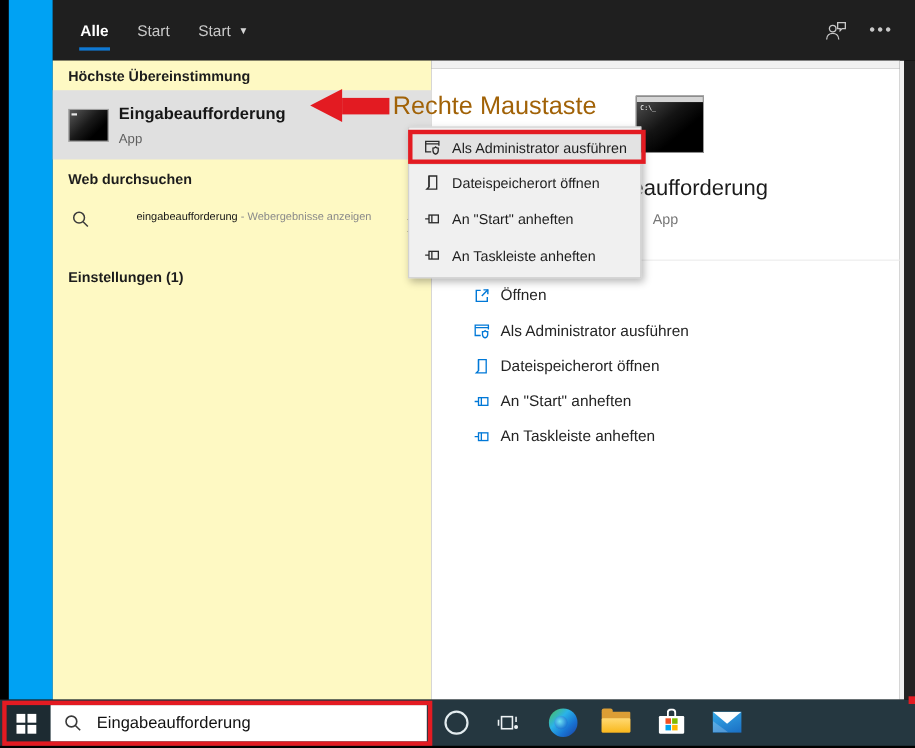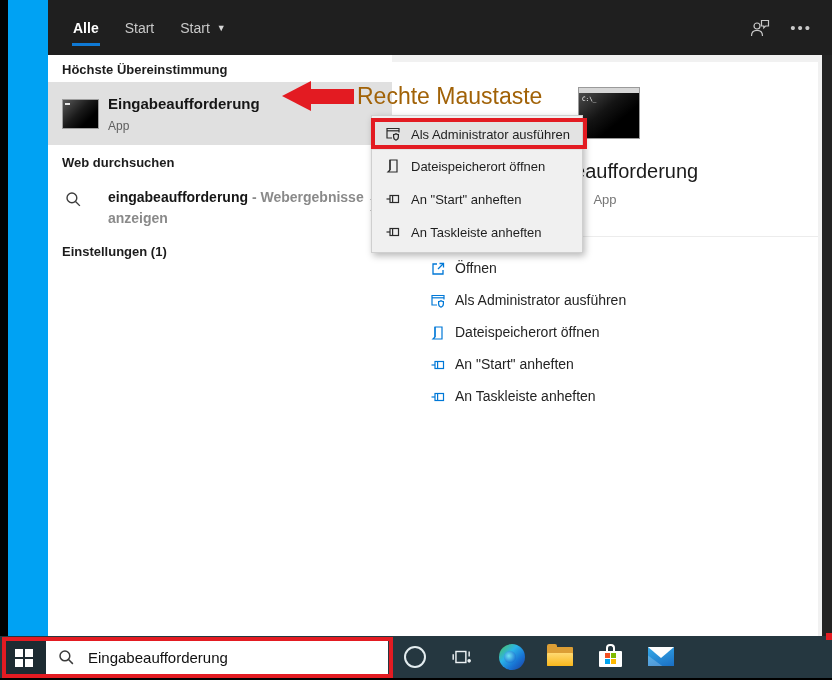--- a/index.html
+++ b/index.html
@@ -15,31 +15,31 @@
   .topbar { position:absolute; left:48px; top:0; width:784px; height:55px; background:#1f1f1f; display:flex; align-items:center; }
   .tabs { display:flex; margin-left:12px; height:100%; }
   .tab { position:relative; display:flex; align-items:center; padding:0 13px; height:100%; font-size:14px; color:#c9c9c9; cursor:default; }
   .tab.active { color:#fff; font-weight:700; }
   .tab.active::after { content:""; position:absolute; left:12px; right:12px; bottom:9px; height:3px; background:#0f79d4; }
   .tab .caret { margin-left:7px; font-size:9px; color:#d5d5d5; }
   .top-icons { margin-left:auto; display:flex; align-items:center; gap:20px; padding-right:20px; color:#c8c8c8; }
   .ellipsis { font-size:15px; letter-spacing:2px; color:#c8c8c8; }
 
   
-  .leftcol { position:absolute; left:48px; top:55px; width:344px; height:581px; background:#ffffff; }
+  .leftcol { position:absolute; left:48px; top:55px; width:344px; height:581px; background:#fef9c3; }
   .sec-h { position:absolute; left:14px; font-size:13px; font-weight:700; color:#1c1c1c; }
   .best-match { position:absolute; left:0; top:27px; width:344px; height:63px; background:#e0e0e0; }
   .cmd-sm { position:absolute; left:14px; top:17px; width:37px; height:30px; border:1px solid #9e9e9e;
             background:linear-gradient(135deg,#5a5a5a 0%,#1a1a1a 45%,#000 72%); }
   .cmd-sm::before { content:""; position:absolute; left:2px; top:3px; width:5px; height:2px; background:#e8e8e8; }
   .bm-title { position:absolute; left:60px; top:13px; font-size:15px; font-weight:700; color:#161616; }
   .bm-sub   { position:absolute; left:60px; top:37px; font-size:12px; color:#5f5f5f; }
   .webrow { position:absolute; left:0; top:127px; width:344px; height:52px; }
   .webrow .mag { position:absolute; left:17px; top:9px; color:#3c3c3c; }
-  .web-text { position:absolute; left:60px; top:5px; width:280px; font-size:14px; line-height:21px; color:#161616;font-weight:bold; }
+  .web-text { position:absolute; left:76px; top:5px; width:280px; font-size:10px; line-height:21px; color:#161616; }
   .web-suffix { color:#8a8a8a; }
   .webrow .chev { position:absolute; right:14px; top:16px; color:#444; }
 
   
   .gap7 { position:absolute; left:392px; top:55px; width:426px; height:7px; background:#f1f1f1; }
   .rightpanel { position:absolute; left:392px; top:62px; width:426px; height:574px; background:#fff; }
   .cmd-big { position:absolute; left:186px; top:25px; width:62px; height:52px; border:1px solid #9a9a9a; background:#000; }
   .cmd-big .titlebar { position:absolute; left:0; top:0; width:100%; height:5px; background:#d6d6d6; }
   .cmd-big .body { position:absolute; left:0; top:5px; width:100%; height:45px;
                    background:linear-gradient(140deg,#4c4c4c 0%,#141414 40%,#000 65%); }

